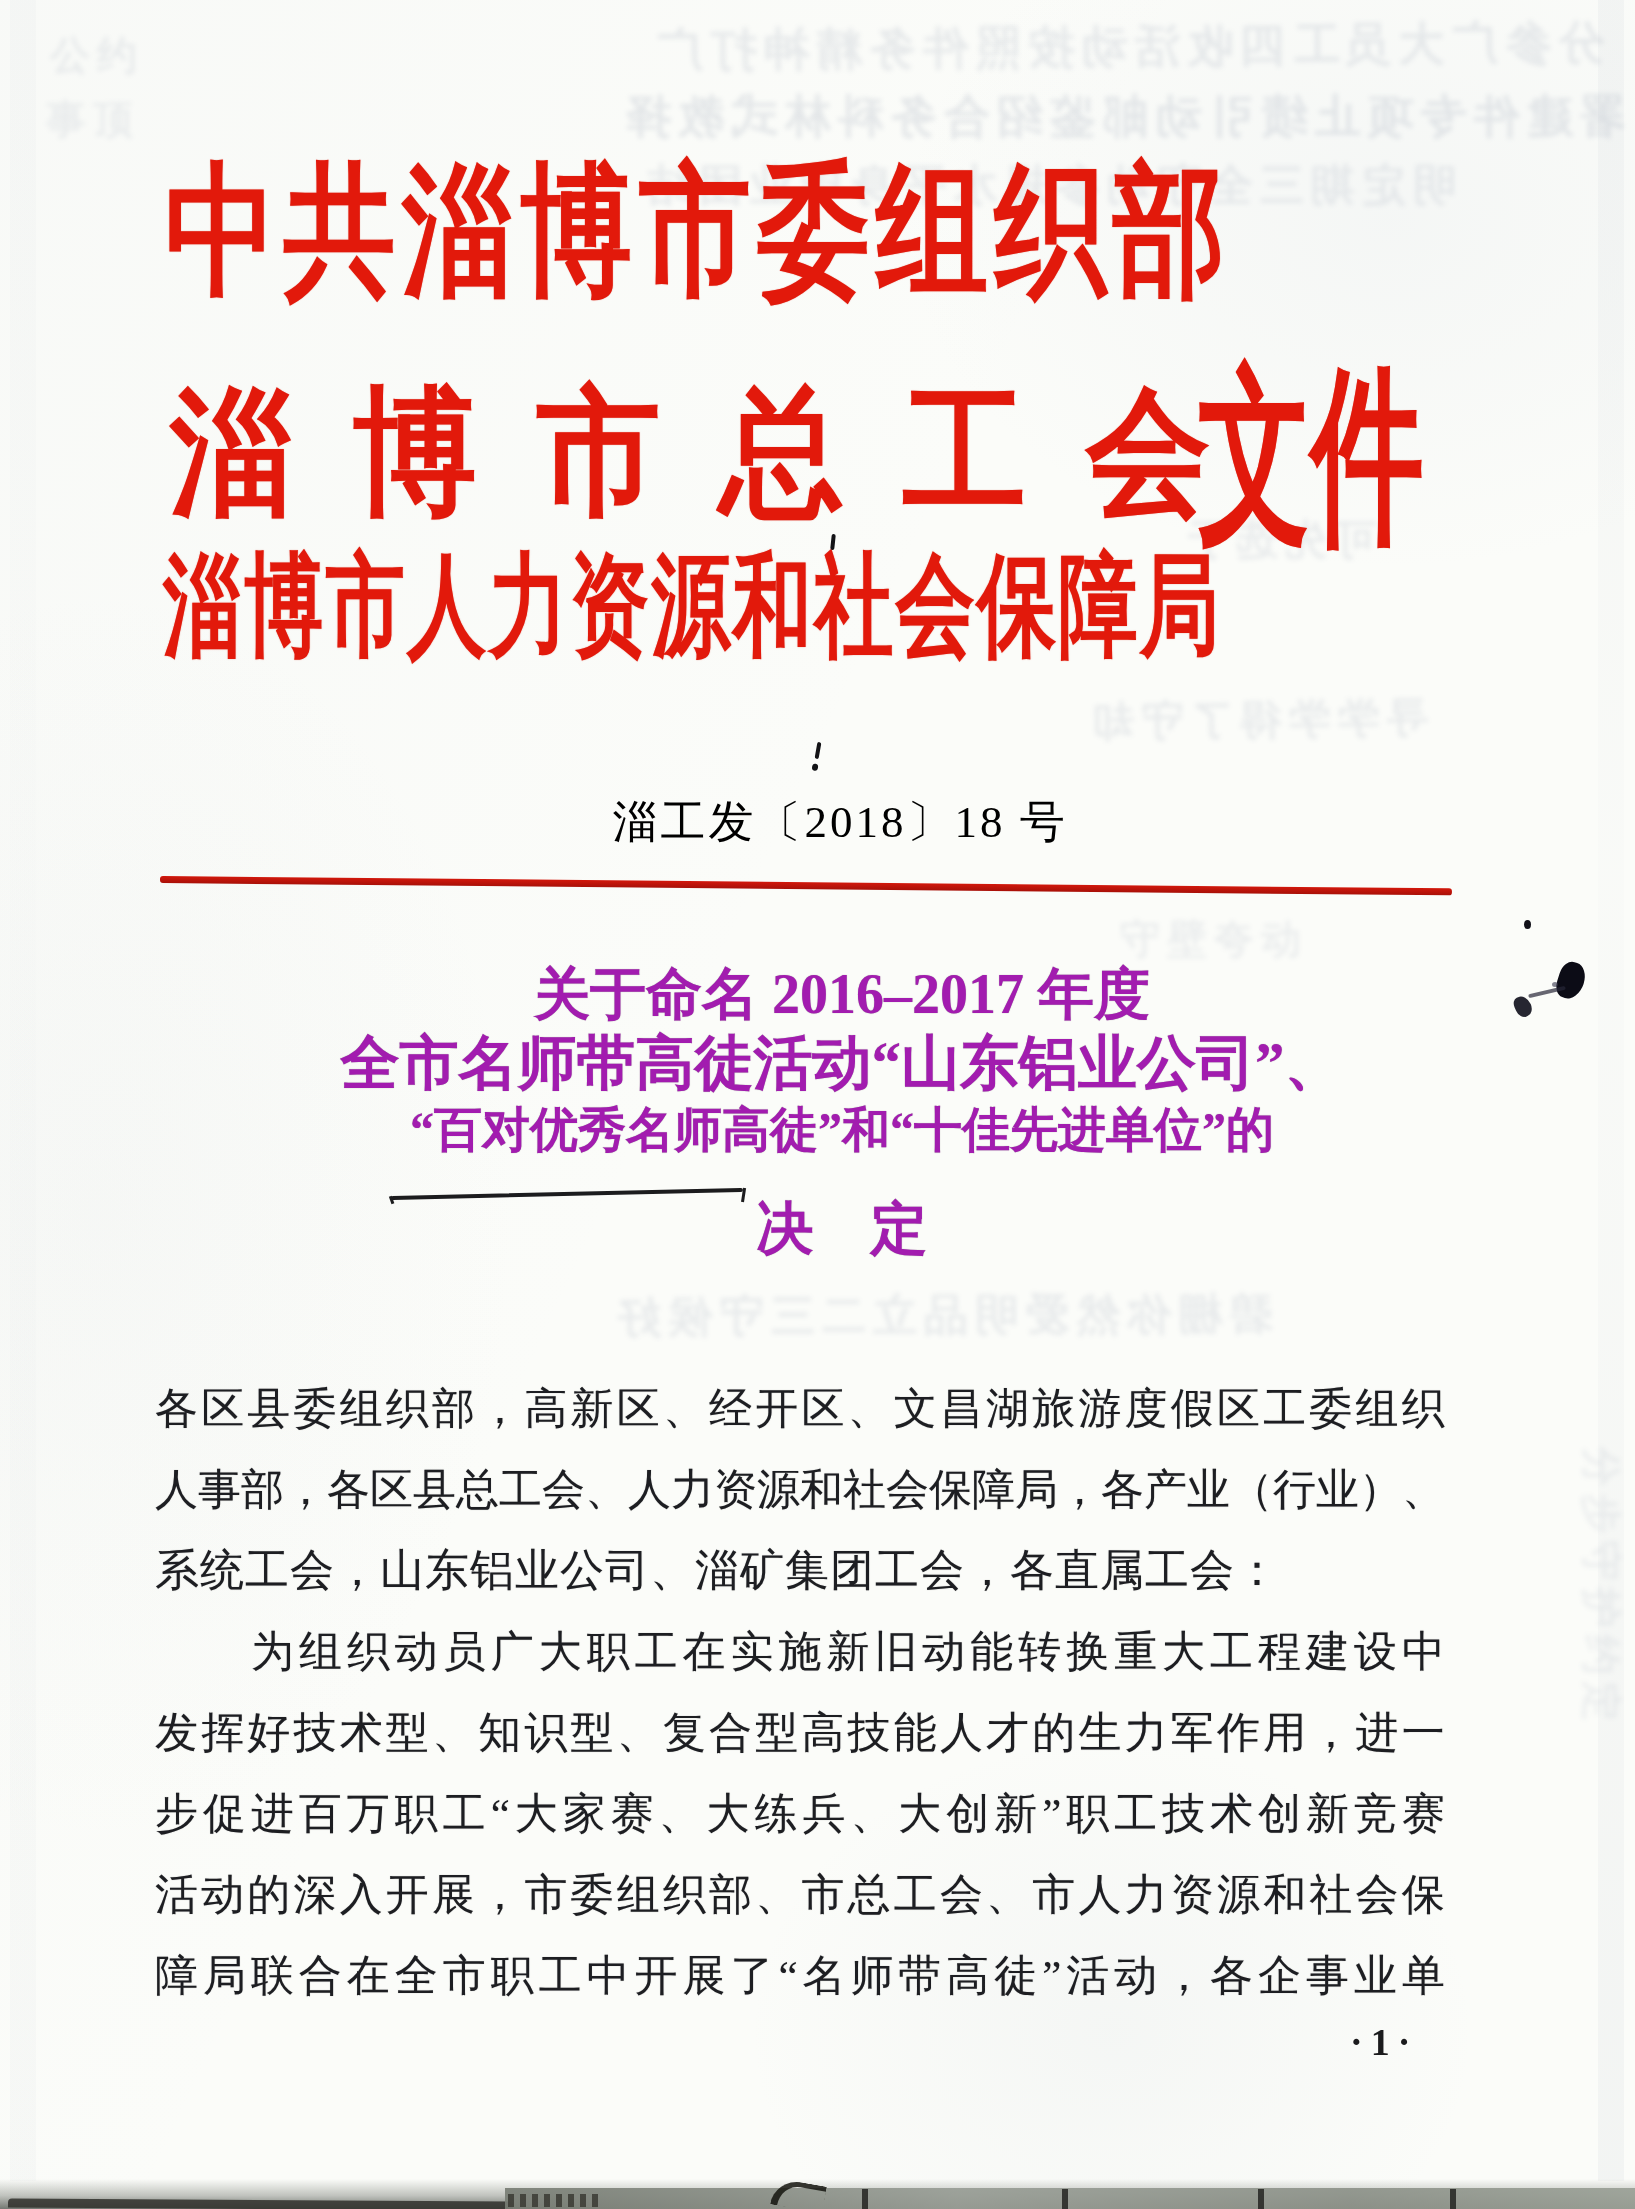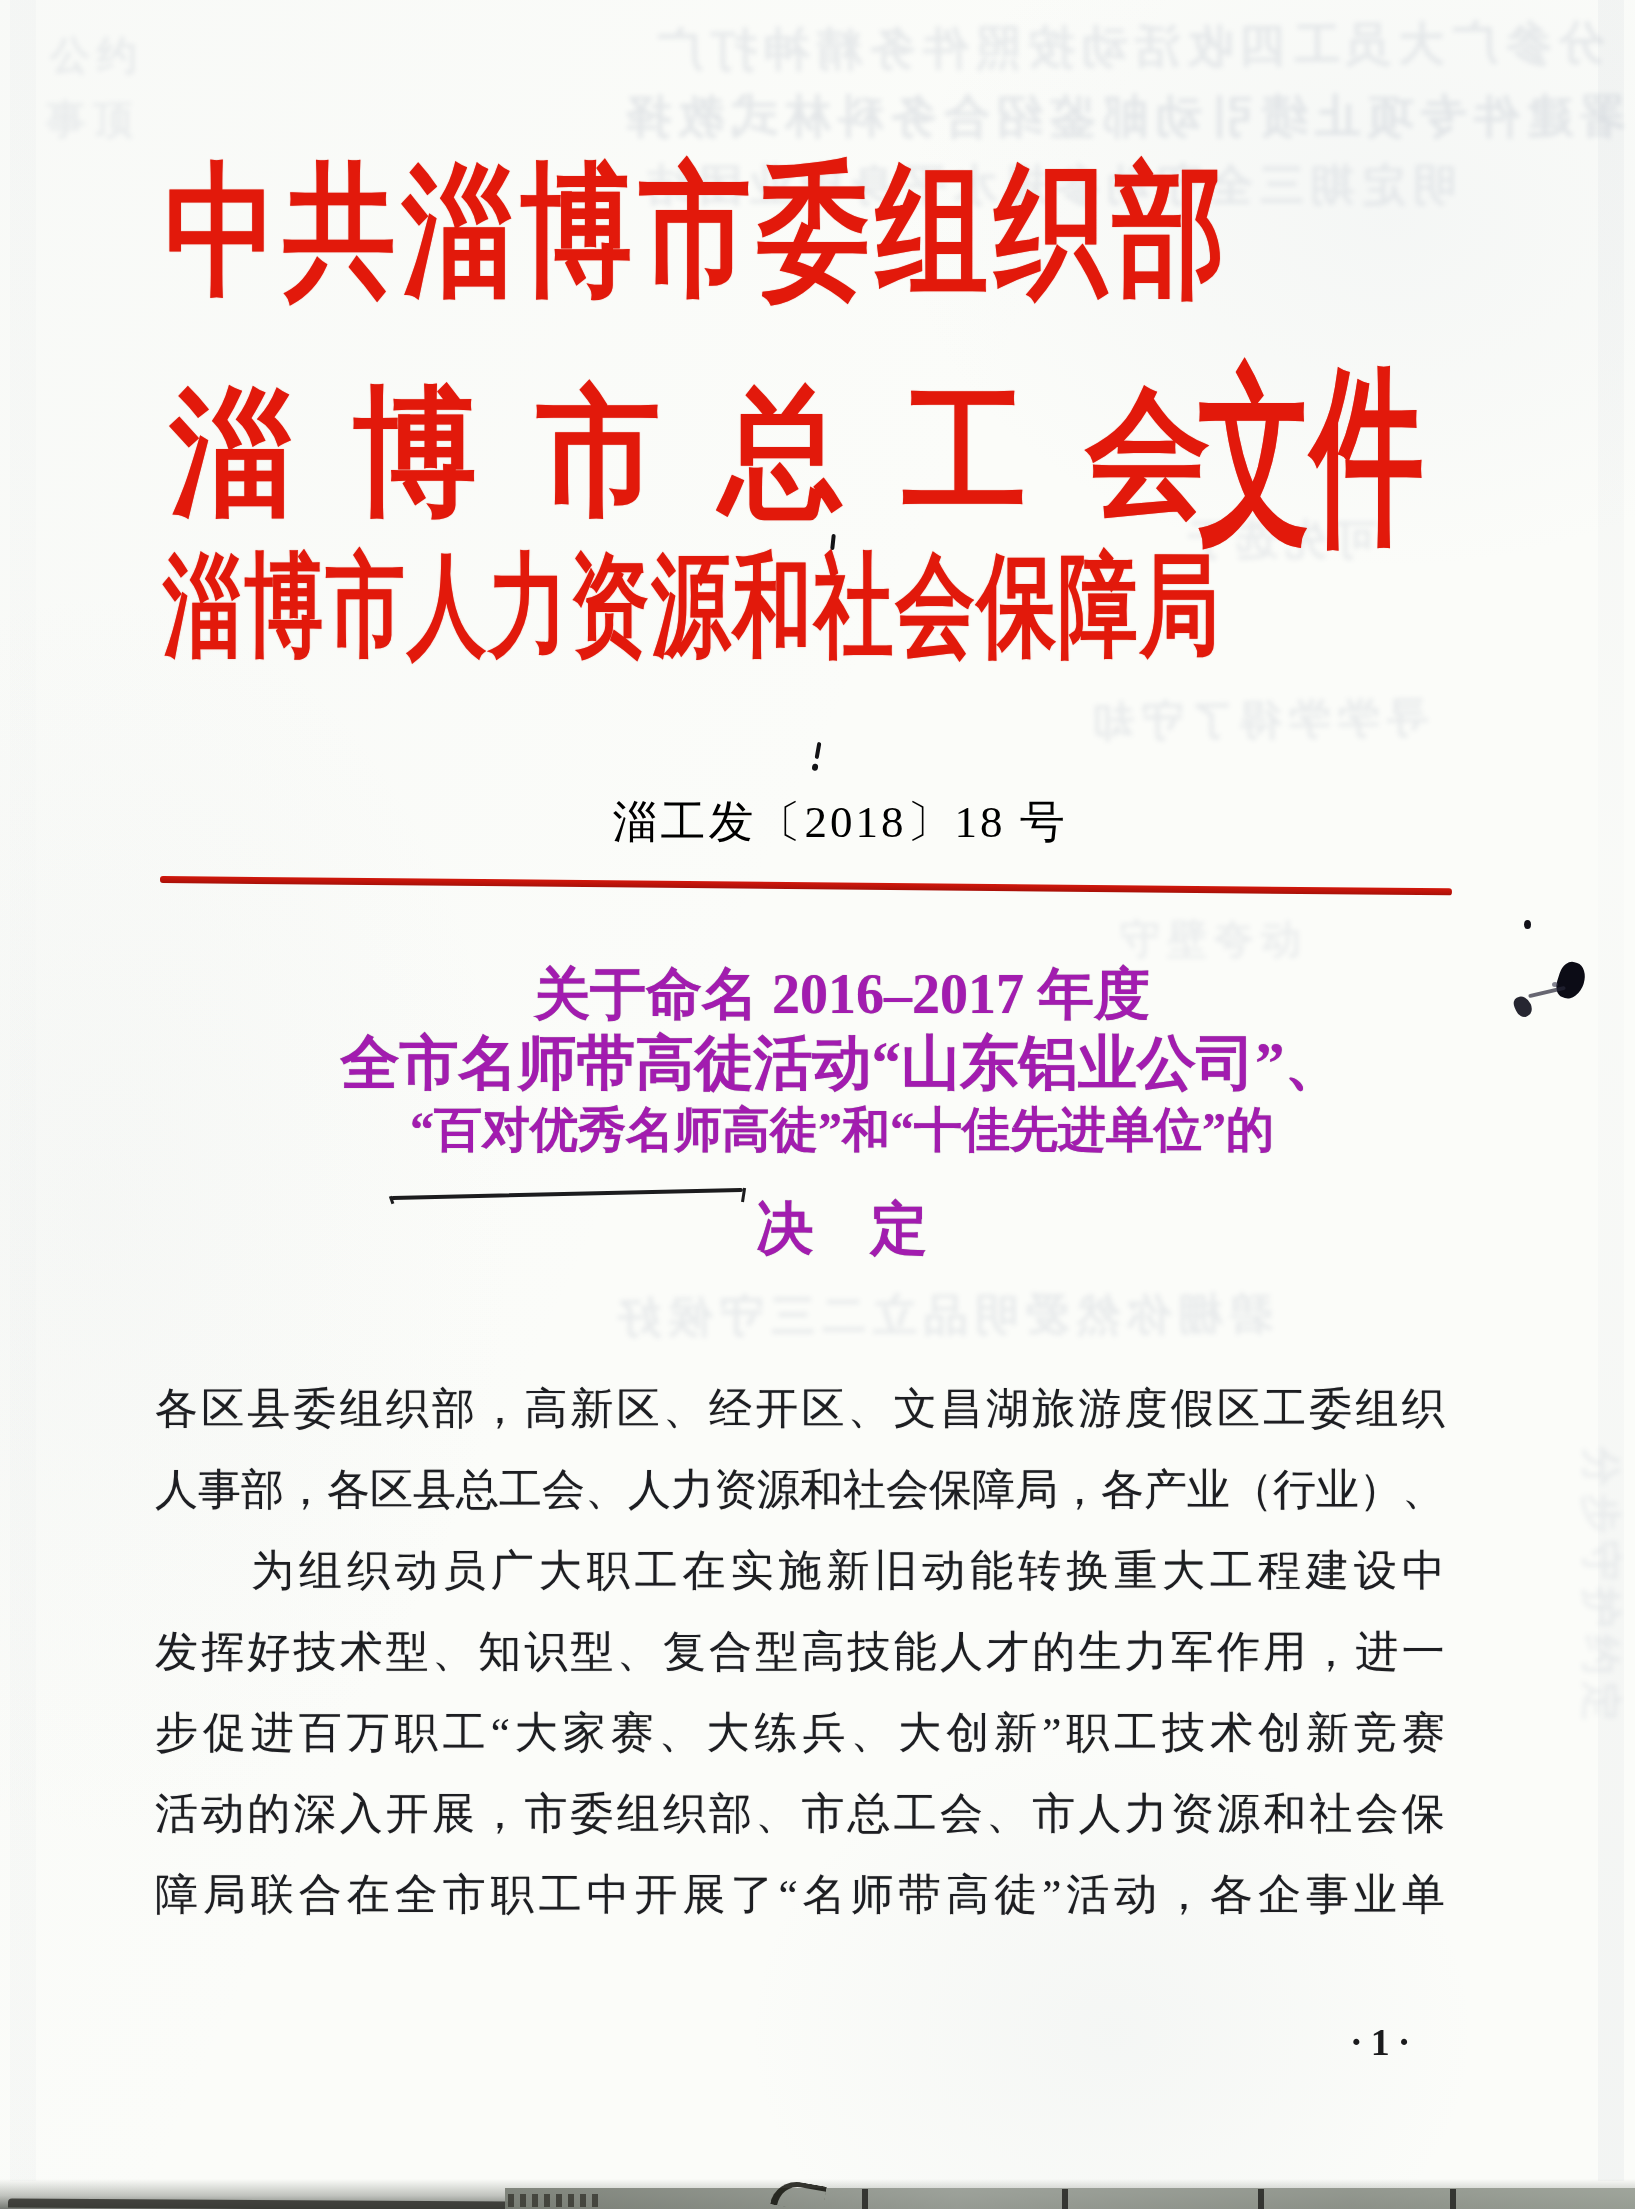--- a/index.html
+++ b/index.html
@@ -227,20 +227,21 @@
         <span>，</span>
         <span>各</span>
         <span>产</span>
         <span>业</span>
         <span>（</span>
         <span>行</span>
         <span>业</span>
         <span>）</span>
         <span>、</span>
       </div>
+    <div class="bline noj">系统工会，山东铝业公司、淄矿集团工会，各直属工会：</div>
     <div class="bline indent">
         <span>为</span>
         <span>组</span>
         <span>织</span>
         <span>动</span>
         <span>员</span>
         <span>广</span>
         <span>大</span>
         <span>职</span>
         <span>工</span>

